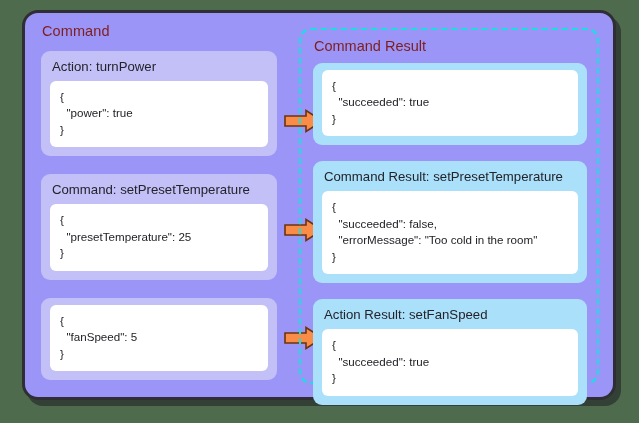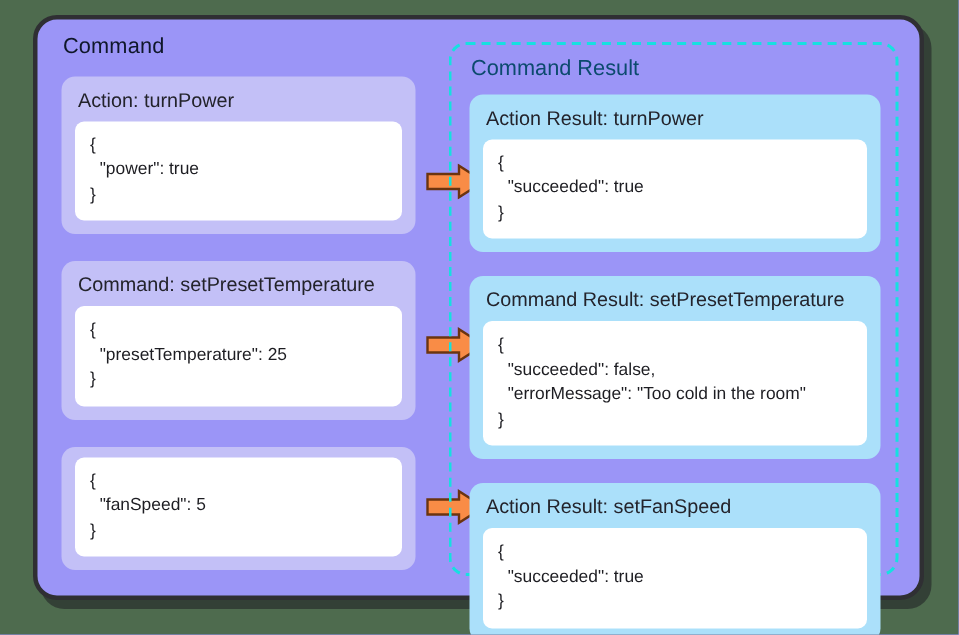--- a/index.html
+++ b/index.html
@@ -32,21 +32,21 @@
     border: 3px solid #2f2f33;
     border-radius: 16px;
     box-shadow: 5px 6px 0 rgba(30,30,34,0.55);
   }
 
   .command-title {
     position: absolute;
     left: 17px;
     top: 10px;
     font-size: 14.5px;
-    color: #0f172a;
+    color: #7f1d1d;
     letter-spacing: 0.1px;
     white-space: nowrap;
   }
 
   
   .actions-col {
     position: absolute;
     left: 16px;
     top: 38px;
     width: 236px;
@@ -90,21 +90,21 @@
     box-sizing: border-box;
     border: 2px dashed #16e0e0;
     border-radius: 12px;
   }
 
   .result-title {
     position: absolute;
     left: 13px;
     top: 8px;
     font-size: 14.5px;
-    color: #0c4a6e;
+    color: #7f1d1d;
     white-space: nowrap;
   }
 
   .results-col {
     position: absolute;
     left: 12px;
     top: 33px;
     width: 274px;
   }
 
@@ -179,21 +179,20 @@
       </svg>
     </div>
 
     <div class="result-box">
 
       <div class="result-title">Command Result</div>
 
       <div class="results-col">
 
         <div class="result-card">
-          <div class="card-title">Action Result: turnPower</div>
           <div class="json-box">{
   "succeeded": true
 }</div>
         </div>
 
         <div class="result-card">
           <div class="card-title">Command Result: setPresetTemperature</div>
           <div class="json-box">{
   "succeeded": false,
   "errorMessage": "Too cold in the room"

